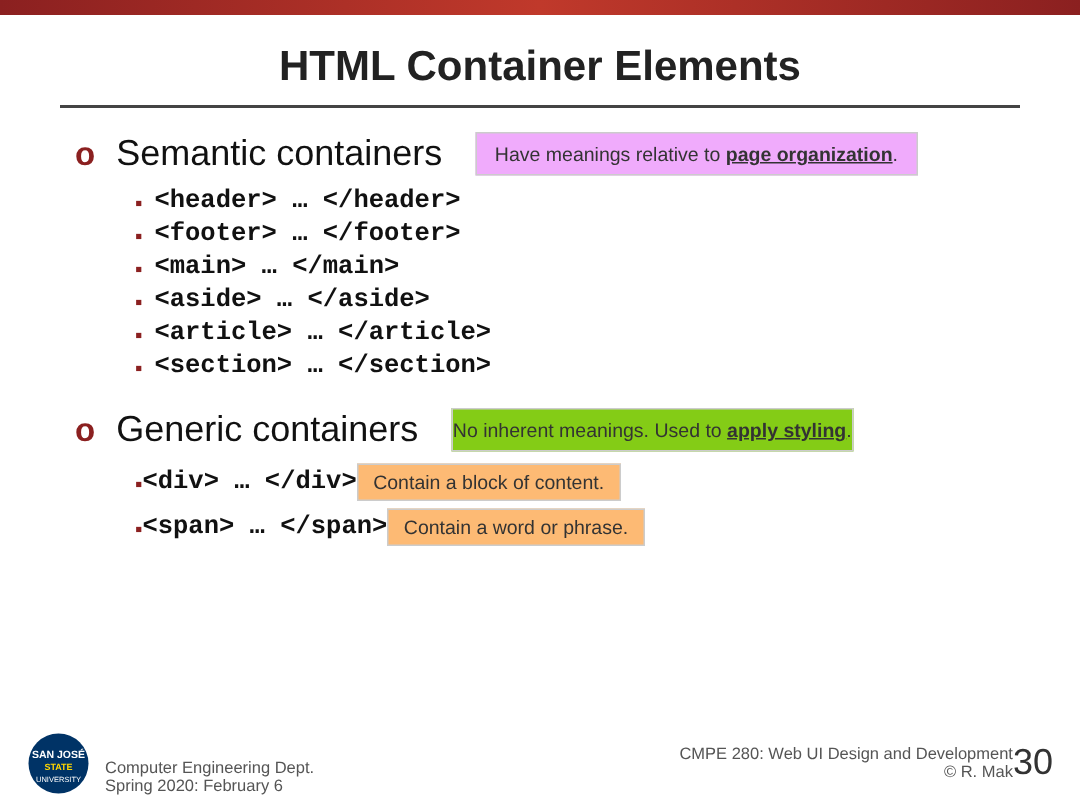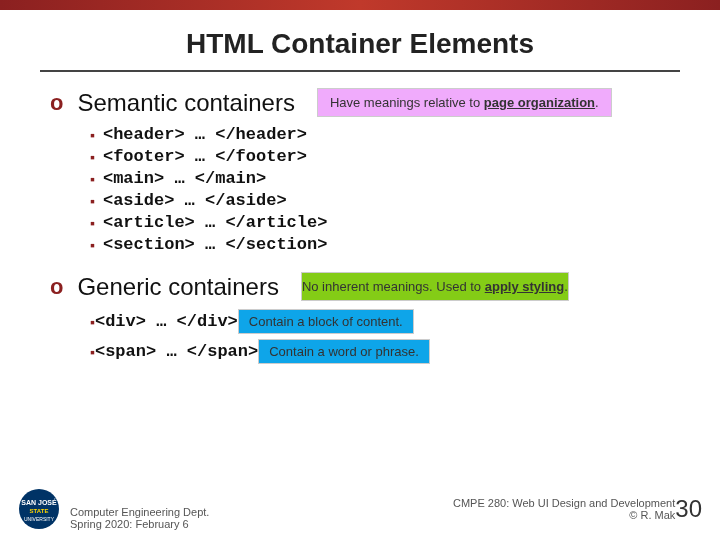--- a/index.html
+++ b/index.html
@@ -95,21 +95,21 @@
     }
 
     .code {
       font-family: Liberation Mono, monospace;
       font-size: 17px;
       color: #111;
       font-weight: bold;
     }
 
     .inline-box {
-      background: #0ea5e9;
+      background: #fdba74;
       border: 1px solid #ccc;
       padding: 4px 10px;
       font-size: 13px;
       color: #333;
       display: inline-block;
     }
 
     .no-meanings-box {
       background: #84cc16;
       border: 1px solid #ccc;

